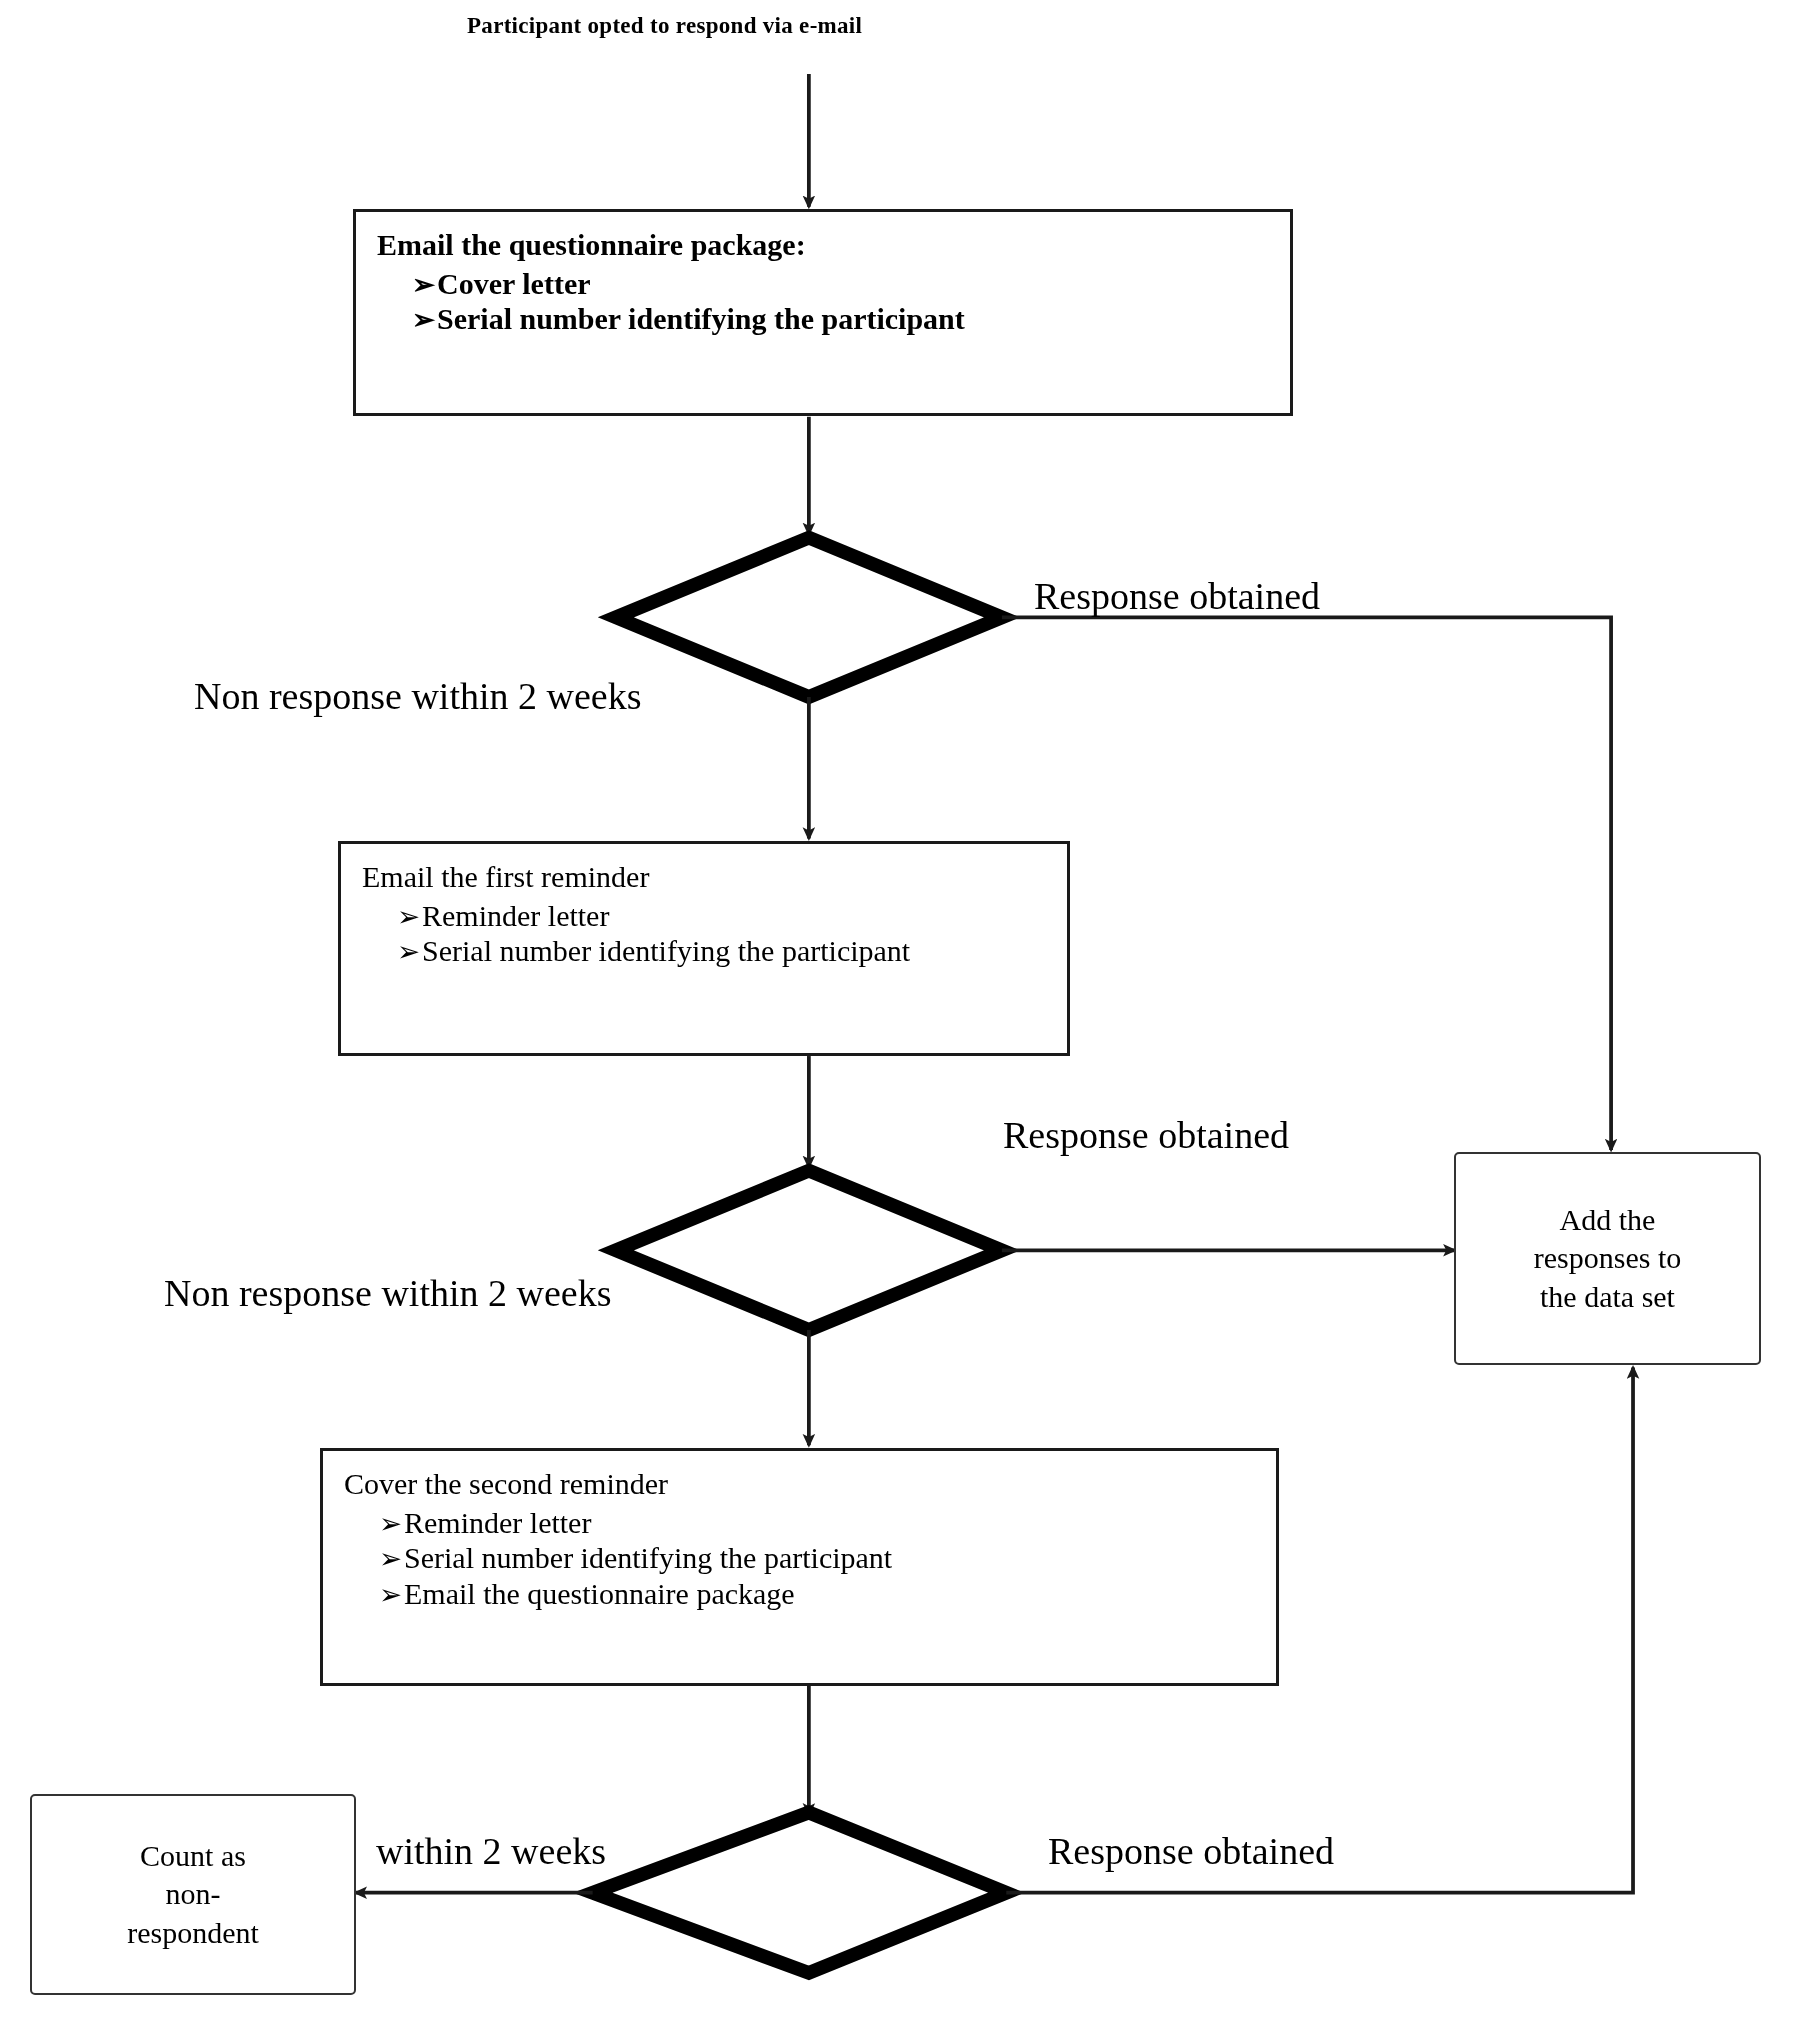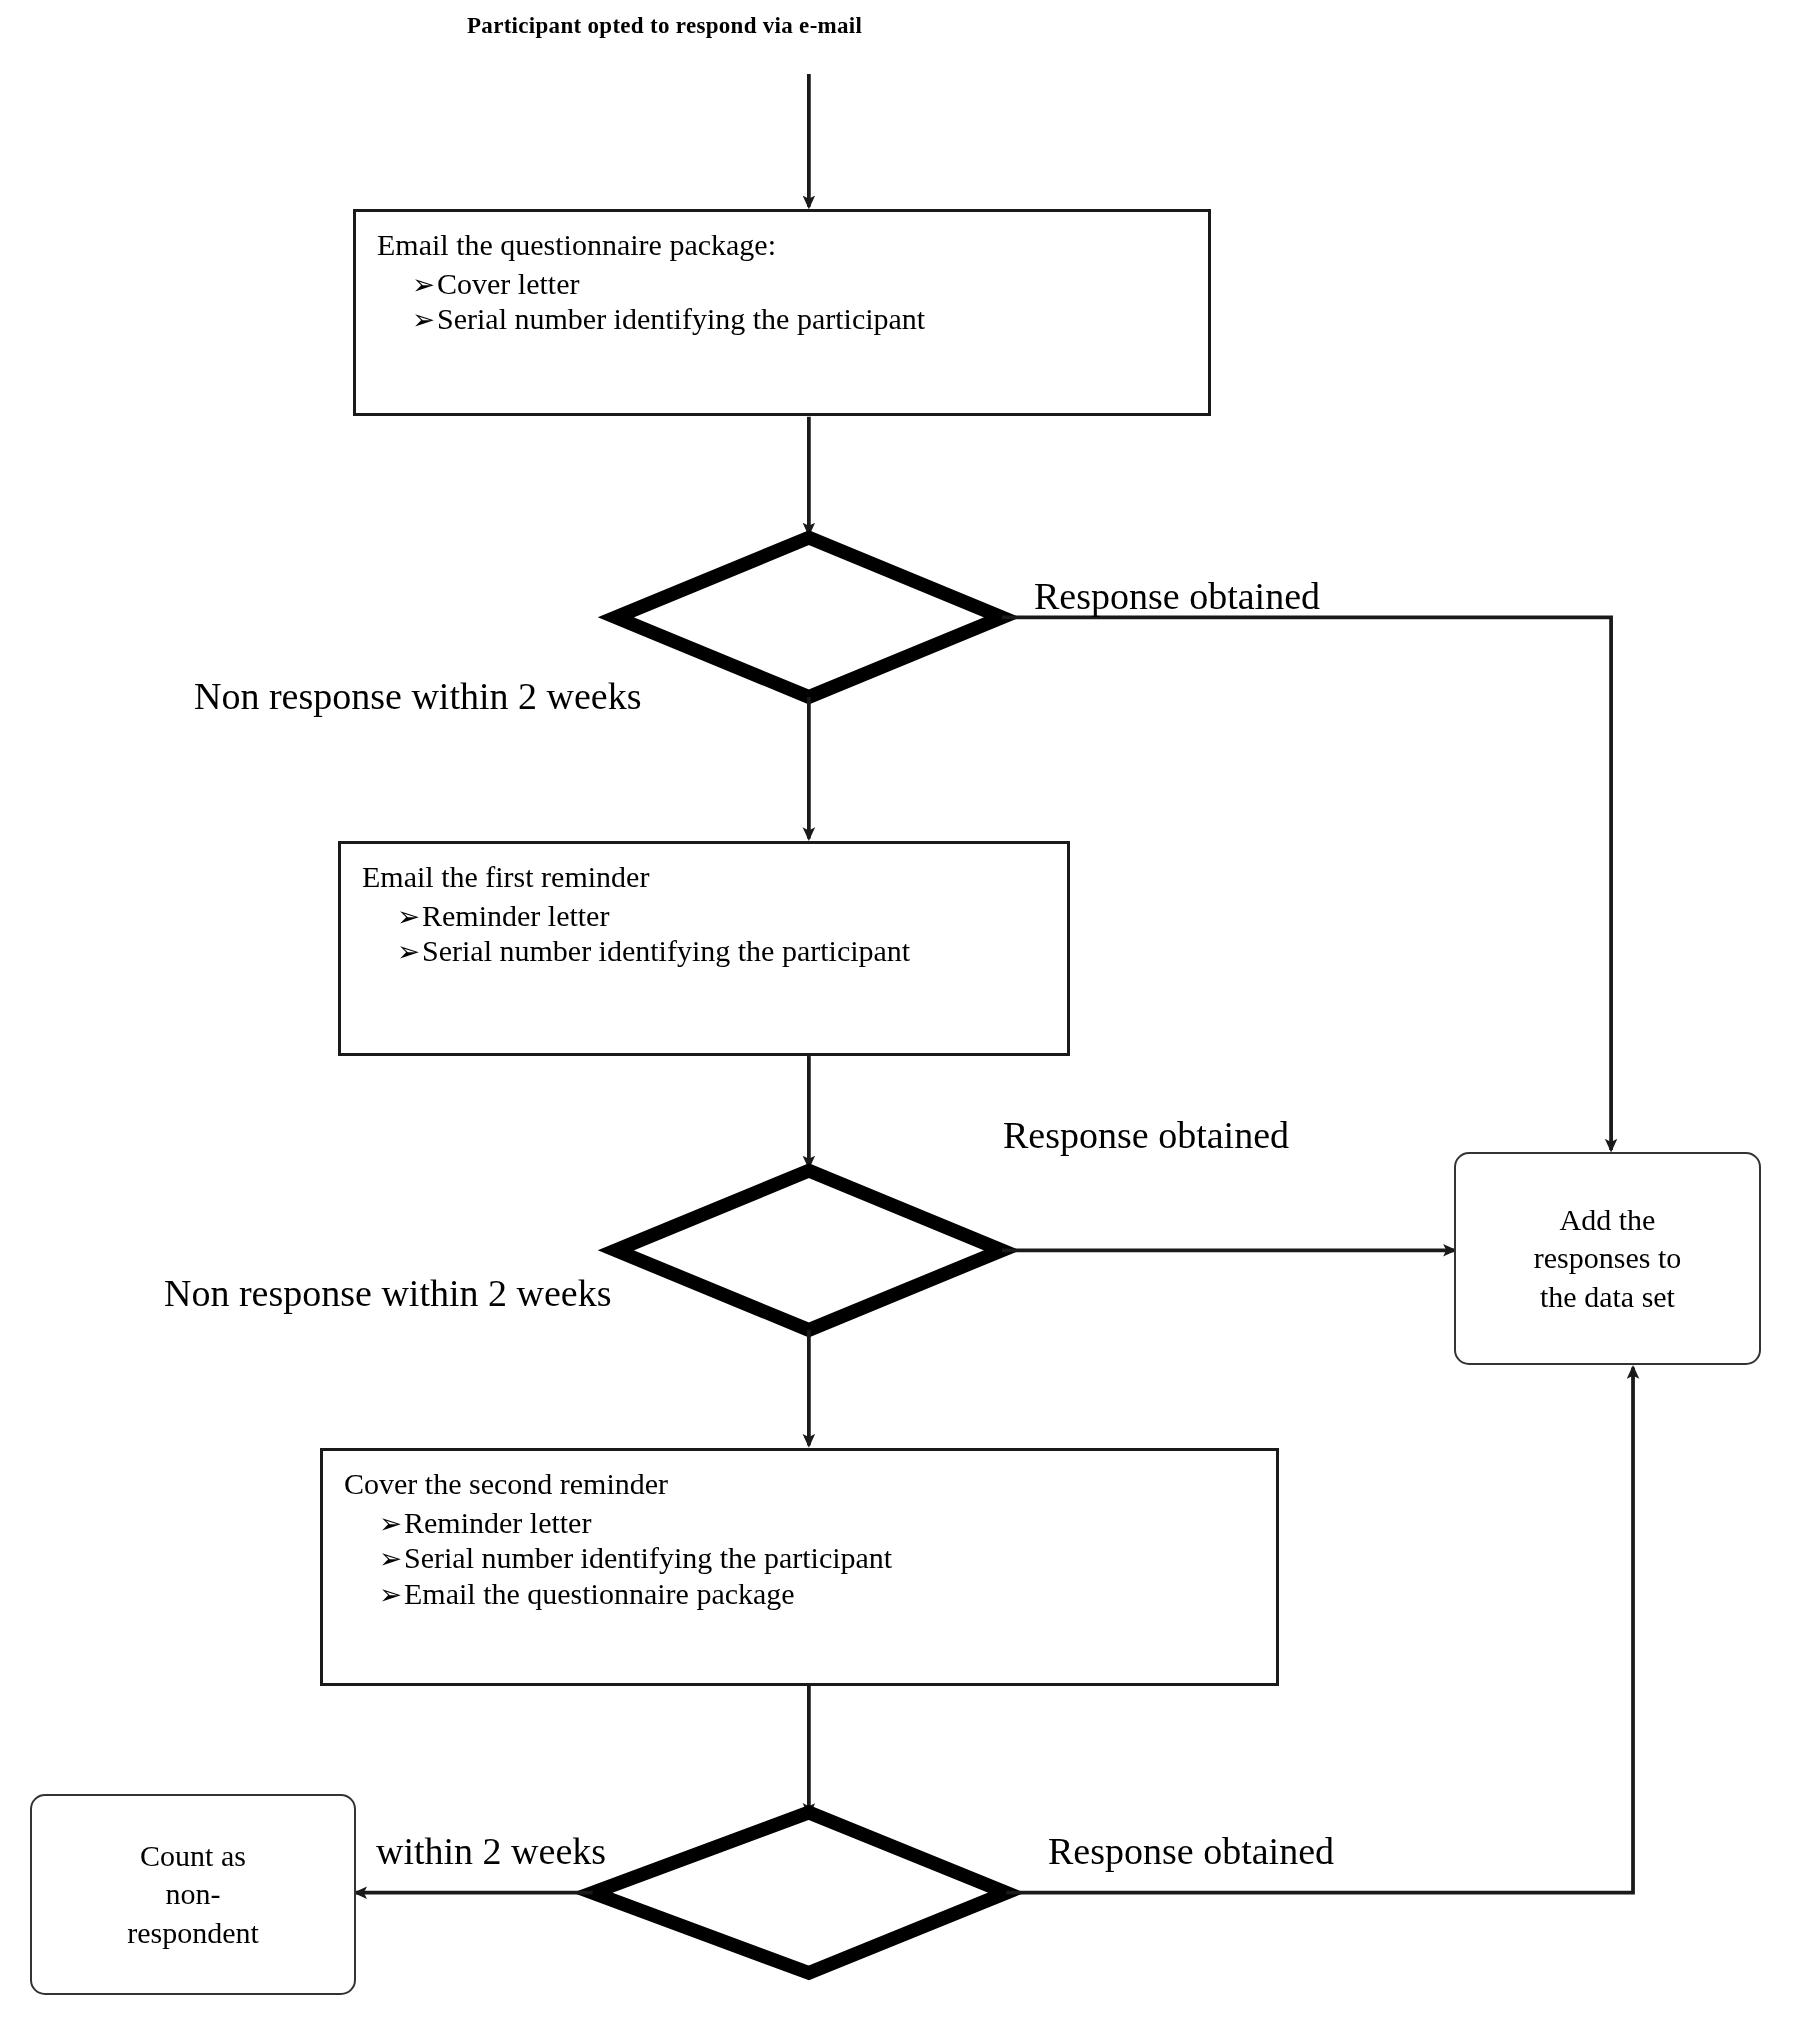--- a/index.html
+++ b/index.html
@@ -67,21 +67,21 @@
     font-size: 27.6px;
     color: #000;
   }
   .bullet-text {
     display: inline-block;
   }
   .rounded-box {
     position: absolute;
     box-sizing: border-box;
     border: 2.5px solid #333333;
-    border-radius: 15px;
+    border-radius: 5px;
     background: #ffffff;
     display: flex;
     align-items: center;
     justify-content: center;
     text-align: center;
   }
   .rounded-box .rb-text {
     font-size: 30px;
     line-height: 1.28;
     color: #000;
@@ -134,21 +134,21 @@
 
     <polygon points="1290,2892 1605,3020 1290,3148 945,3020" fill="#ffffff" stroke="#000000" stroke-width="22" stroke-linejoin="miter"></polygon>
 
     <line x1="945" y1="3020" x2="567" y2="3020" stroke="#1a1a1a" stroke-width="6" marker-end="url(#arrowbig)"></line>
 
     <path d="M1605,3020 L2605,3020 L2605,2182" fill="none" stroke="#1a1a1a" stroke-width="6" marker-end="url(#arrowbig)"></path>
   </svg>
 
   <div class="title" style="left:467px; top:12.5px;">Participant opted to respond via e-mail</div>
 
-  <div class="proc-box" style="left:353px; top:209px; width:858px; height:207px;">
+  <div class="proc-box" style="left:353px; top:209px; width:940px; height:207px;font-weight:bold;">
     <div class="proc-head">Email the questionnaire package:</div>
     <ul class="bullets">
       <li>
         <span class="bullet-glyph">➢</span>
         <span class="bullet-text">Cover letter</span>
       </li>
       <li>
         <span class="bullet-glyph">➢</span>
         <span class="bullet-text">Serial number identifying the participant</span>
       </li>

